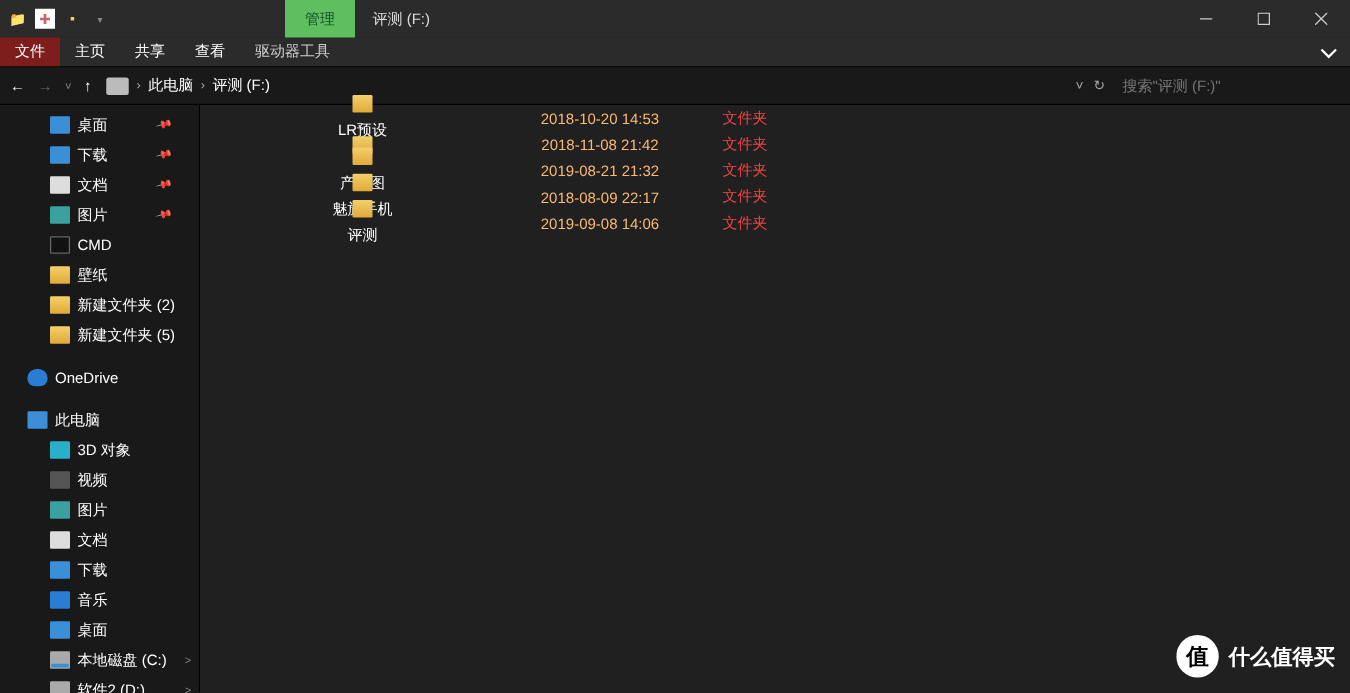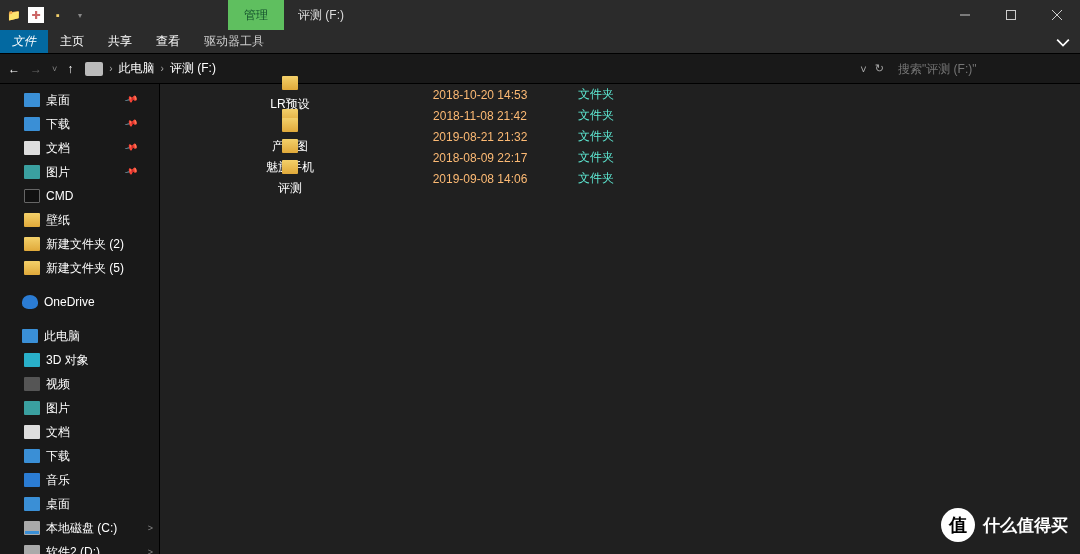--- a/index.html
+++ b/index.html
@@ -11,40 +11,40 @@
   .titlebar-tabs { display: flex; align-items: stretch; margin-left: 140px; }
   .ctx-tab { background: #5fbf5f; color: #14532d; padding: 0 16px; display: flex; align-items: center; font-size: 12px; }
   .title-text { padding: 0 14px; display: flex; align-items: center; font-size: 12px; color: #ddd; }
   .titlebar-spacer { flex: 1; }
   .win-controls { display: flex; }
   .win-btn { width: 46px; display: flex; align-items: center; justify-content: center; font-size: 10px; color: #ccc; }
   .win-btn svg { width: 10px; height: 10px; stroke: #ccc; fill: none; stroke-width: 1; }
 
   .ribbon-tabs { height: 24px; background: #2b2b2b; display: flex; align-items: stretch; border-bottom: 1px solid #000; }
   .ribbon-tab { padding: 0 12px; display: flex; align-items: center; font-size: 12px; color: #fff; }
-  .ribbon-tab.active { background: #0369a1; font-style: italic; }
+  .ribbon-tab.active { background: #7f1d1d; }
   .ribbon-tab.context { color: #ccc; }
   .ribbon-chevron { margin-left: auto; padding: 0 10px; display: flex; align-items: center; }
 
   .navbar { height: 30px; background: #191919; display: flex; align-items: center; padding: 0 8px; gap: 8px; border-bottom: 1px solid #000; }
   .nav-arrows { display: flex; gap: 10px; align-items: center; }
   .nav-arrow { color: #fff; font-size: 12px; }
   .nav-arrow.disabled { color: #666; }
   .addressbar { flex: 1; display: flex; align-items: center; gap: 6px; padding: 0 4px; }
   .addr-icon { width: 18px; height: 14px; background: #bbb; border-radius: 2px; display:inline-block; }
   .crumb { font-size: 12px; color: #fff; }
   .crumb-sep { font-size: 10px; color: #aaa; }
   .addr-controls { display:flex; gap:8px; align-items:center; color:#aaa; font-size:11px; }
   .searchbox { width: 180px; height: 22px; background: #191919; border: none; display:flex; align-items:center; padding:0 6px; }
   .searchbox input { background: transparent; border: none; color: #888; font-size: 12px; width: 100%; outline:none; }
 
   .body { display: flex; height: calc(554px - 30px - 24px - 30px); }
   .sidebar { width: 160px; background: #191919; overflow-y: auto; padding-top: 4px; border-right: 1px solid #000; }
   .side-item { display: flex; align-items: center; height: 24px; padding-left: 22px; font-size: 12px; color: #fff; gap: 6px; position:relative; }
-  .side-item.indent { padding-left: 24px; }
+  .side-item.indent { padding-left: 40px; }
   .side-item .pin { position: absolute; right: 22px; color: #888; font-size: 9px; transform: rotate(30deg); }
   .side-item .expand { position: absolute; right: 6px; color: #888; font-size: 9px; }
   .side-gap { height: 10px; }
   .ico { width: 16px; height: 14px; display:inline-block; border-radius:1px; }
   .ico.folder { background: linear-gradient(#f3d06a,#e0a93a); }
   .ico.desktop { background: #3a8fd6; }
   .ico.download { background: #3a8fd6; }
   .ico.doc { background: #ddd; }
   .ico.pic { background: #3aa0a0; }
   .ico.cmd { background: #111; border:1px solid #666; }
@@ -64,21 +64,21 @@
   .col.date { width: 120px; }
   .col.type { width: 112px; }
   .col.size { width: 80px; }
   .col .sort { margin-left: auto; font-size:9px; color:#888; }
 
   .rows { flex:1; }
   .row { display:flex; height: 21px; align-items:center; font-size:12px; color:#fff; }
   .cell { padding: 0 10px; display:flex; align-items:center; gap:6px;flex-direction:column; }
   .cell.name { width: 260px; }
   .cell.date { width: 120px; color:#fdba74; }
-  .cell.type { width: 112px; color:#5eead4; }
+  .cell.type { width: 112px; color:#ef4444; }
   .cell.size { width: 80px; }
 
   .watermark { position: fixed; right: 12px; bottom: 12px; display:flex; align-items:center; gap:8px; color:#fff; font-size:17px; font-weight:bold; }
   .watermark .badge { width:34px; height:34px; border-radius:50%; background:#fff; color:#000; display:flex; align-items:center; justify-content:center; font-size:18px; font-weight:bold; }
 </style>
 </head>
 <body>
 
 <div class="titlebar">
   <div class="titlebar-left">

